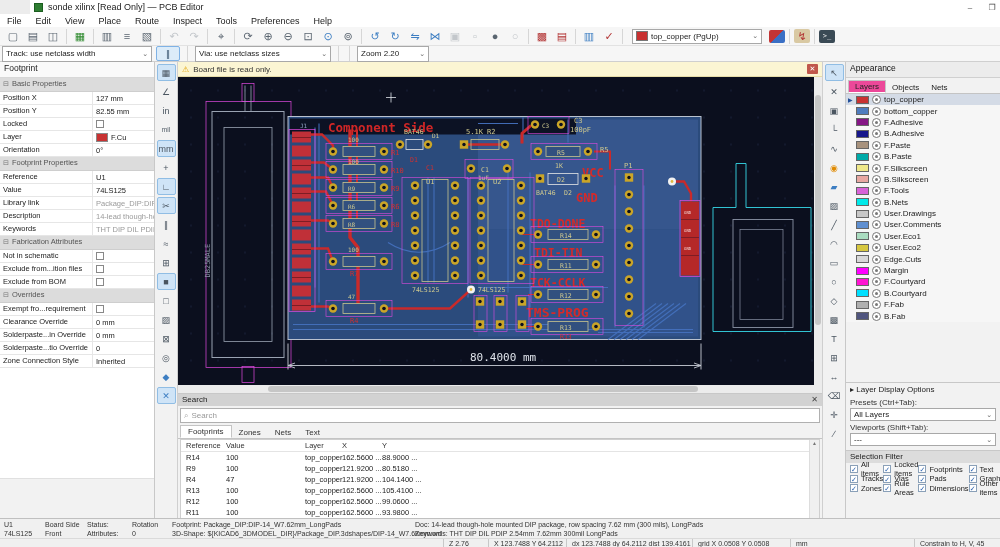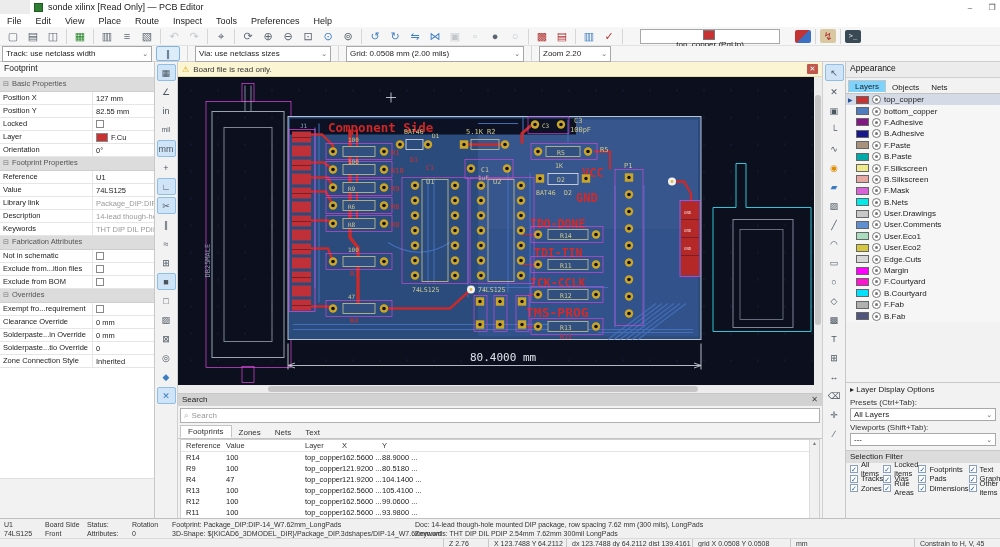--- a/index.html
+++ b/index.html
@@ -19,21 +19,21 @@
   .tbtn.dis{color:#c3c7cb;}
   .tbtn.green{color:#2f8a2f;}
   .tbtn.red{color:#b23333;}
   .tbtn.blue{color:#3d7ec2;}
   .tbtn.tan{background:#d9c9a3;color:#b23333;border-radius:2px;width:16px;height:14px;}
   .tbtn.console{background:#3a4a55;color:#eee;font-size:7px;border-radius:2px;width:16px;height:13px;font-family:"DejaVu Sans Mono",monospace;}
   .tbtn.layerswap{background:linear-gradient(135deg,#c23434 49%,#3a6fc4 51%);width:16px;height:13px;border-radius:2px;}
   .tsep{width:1px;height:15px;background:#d6d6d6;margin:0 3px;flex:none;}
   .combo{display:flex;align-items:center;background:#fff;border:1px solid #a8a8a8;font-size:8px;color:#222;padding:0 3px;height:16px;box-sizing:border-box;flex:none;}
   .combo .chev{margin-left:auto;color:#666;font-size:7px;padding-left:4px;}
-  #layercombo{width:140px;height:15px;margin:0 14px;flex-direction:column;}
+  #layercombo{width:130px;height:15px;margin:0 6px;}
   #layercombo .sw{width:10px;height:8px;background:#c83232;border:1px solid #777;margin-right:3px;flex:none;}
   
   #optionsbar{left:0;top:46px;width:1000px;height:16px;background:#f6f6f6;border-bottom:1px solid #cfcfcf;display:flex;align-items:center;padding-left:2px;box-sizing:border-box;gap:4px;}
   .obtn{width:22px;height:13px;border:1px solid #7fb2e5;background:#dcecf9;display:flex;align-items:center;justify-content:center;font-size:9px;color:#35506b;border-radius:2px;flex:none;}
   
   #properties{left:0;top:62px;width:155px;height:456px;background:#f2f2f2;border-right:1px solid #c8c8c8;box-sizing:border-box;overflow:hidden;}
   .panel-h{height:13px;font-size:8.5px;padding:1px 4px;background:#ececec;border-bottom:1px solid #d0d0d0;color:#111;}
   .prop-sub{height:13px;background:#fafafa;border-bottom:1px solid #d8d8d8;font-size:8.5px;padding:1px 4px;}
   .sec-h{height:11px;background:#dcdcdc;font-size:7.5px;color:#555;padding:1px 3px;border-bottom:1px solid #cecece;white-space:nowrap;overflow:hidden;}
   .sec-h .box{color:#777;margin-right:3px;font-size:7px;}
@@ -75,21 +75,21 @@
   .tc0{width:40px;padding-left:5px;flex:none;}
   .tc1{width:79px;flex:none;}
   .tc2{width:37px;flex:none;}
   .tc3{width:40px;flex:none;}
   .tc4{width:70px;flex:none;}
   #stv{position:absolute;right:0;top:0;width:9px;height:100%;background:#f0f0f0;border-left:1px solid #ddd;font-size:5px;color:#777;display:flex;flex-direction:column;justify-content:space-between;align-items:center;}
   
   #appearance{left:845px;top:62px;width:155px;height:456px;background:#f2f2f2;border-left:1px solid #c8c8c8;box-sizing:border-box;}
   #atabs{display:flex;height:15px;font-size:8px;align-items:flex-end;padding-left:2px;border-bottom:1px solid #c4c4c4;}
   .atab{padding:1px 6px;}
-  .atab.active{background:#7dd3fc;border:1px solid #c4c4c4;border-bottom:1px solid #fff;}
+  .atab.active{background:#ec4899;border:1px solid #c4c4c4;border-bottom:1px solid #fff;}
   #layers{height:228px;overflow:hidden;background:#f6f6f6;}
   .lrow{display:flex;align-items:center;height:11.4px;font-size:8px;padding-left:2px;gap:3px;color:#222;}
   .lrow.sel{background:#d4dbe6;}
   .lrow .arr{width:5px;font-size:6px;color:#23509a;flex:none;}
   .lsw{width:13px;height:8px;border:1px solid #666;flex:none;box-sizing:border-box;}
   .eye{width:9px;height:9px;border:1px solid #777;border-radius:50%;position:relative;flex:none;box-sizing:border-box;background:#fff;}
   .eye::after{content:"";position:absolute;left:2px;top:2px;width:3px;height:3px;background:#777;border-radius:50%;}
   #layeropts{border-top:1px solid #c8c8c8;font-size:8px;padding:2px 4px;margin-top:60px;background:#f2f2f2;}
   .alabel{font-size:8px;padding:2px 4px 1px 4px;color:#333;}
   .acombo{margin:0 4px;height:13px;}
@@ -186,24 +186,20 @@
         <span>Track: use netclass width</span>
         <span class="chev">⌄</span>
       </span>
     <span class="obtn">∥</span>
     <span class="tsep"></span>
     <span class="combo" style="width:136px">
         <span>Via: use netclass sizes</span>
         <span class="chev">⌄</span>
       </span>
     <span class="tsep"></span>
-    <span class="combo" style="width:178px">
-        <span>Grid: 0.0508 mm (2.00 mils)</span>
-        <span class="chev">⌄</span>
-      </span>
     <span class="tsep"></span>
     <span class="combo" style="width:72px">
         <span>Zoom 2.20</span>
         <span class="chev">⌄</span>
       </span>
   </div>
 
   <div id="properties" class="abs">
     <div class="prop-sub">Footprint</div>
     <div id="prop-body">
@@ -877,21 +873,21 @@
         <div class="lrow">
           <span class="arr"></span>
           <span class="lsw" style="background: rgb(232, 168, 162);"></span>
           <span class="eye"></span>
           <span>B.Silkscreen</span>
         </div>
         <div class="lrow">
           <span class="arr"></span>
           <span class="lsw" style="background: rgb(216, 99, 216);"></span>
           <span class="eye"></span>
-          <span>F.Mask</span>
+          <span>F.Tools</span>
         </div>
         <div class="lrow">
           <span class="arr"></span>
           <span class="lsw" style="background: rgb(0, 234, 234);"></span>
           <span class="eye"></span>
           <span>B.Nets</span>
         </div>
         <div class="lrow">
           <span class="arr"></span>
           <span class="lsw" style="background: rgb(200, 200, 200);"></span>

